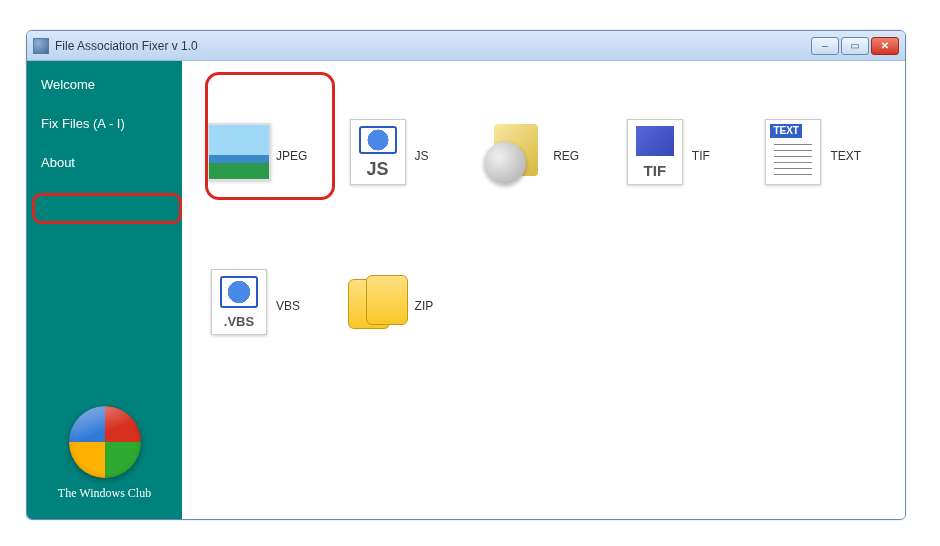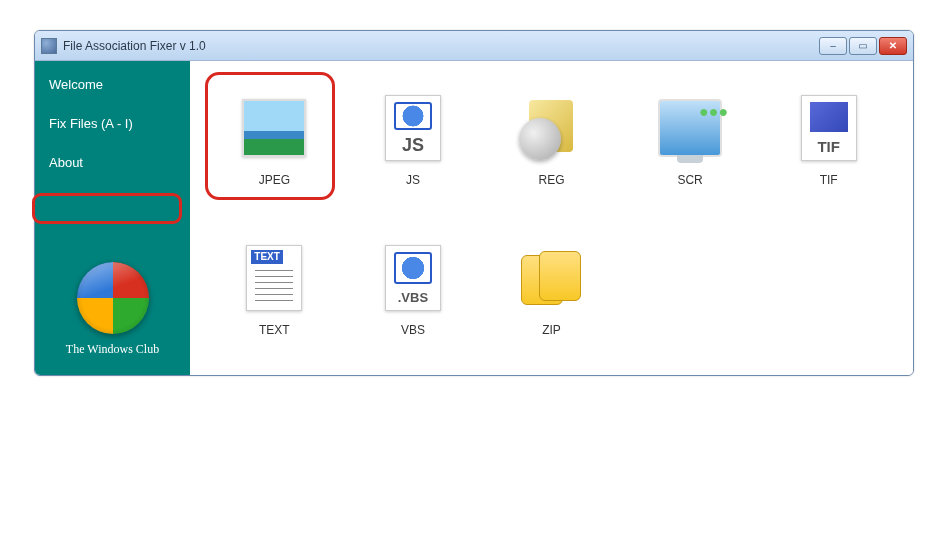--- a/index.html
+++ b/index.html
@@ -3,22 +3,22 @@
 <meta charset="utf-8">
 <style>
 * { box-sizing: border-box; margin: 0; padding: 0; }
 body {
   width: 940px; height: 546px;
   font-family: "Segoe UI", Tahoma, sans-serif;
   background: #fff;
   position: relative;
 }
 .window {
-  position: absolute; left: 34px; top: 30px;
-  width: 880px; height: 346px;
+  position: absolute; left: 26px; top: 30px;
+  width: 880px; height: 490px;
   border: 1px solid #6b8aae;
   border-radius: 6px;
   overflow: hidden;
   box-shadow: 0 0 2px rgba(0,0,0,.2);
 }
 .titlebar {
   height: 30px;
   background: linear-gradient(#d8e8fb, #bcd5f0);
   border-bottom: 1px solid #a0b8d6;
   display: flex; align-items: center;
@@ -88,21 +88,21 @@
 .content {
   flex: 1; background: #fff;
   padding: 30px 20px;
   display: grid;
   grid-template-columns: repeat(5, 1fr);
   grid-template-rows: repeat(2, 130px);
   gap: 20px 10px;
   align-content: start;
 }
 .file-item {
-  display: flex; flex-direction: column; align-items: center;
+  display: flex; flex-direction: row; align-items: center;
   cursor: pointer;
 }
 .file-icon {
   width: 74px; height: 74px;
   display: flex; align-items: center; justify-content: center;
   margin-bottom: 8px;
 }
 .file-label { font-size: 12px; color: #333; }
 .item-highlight {
   position: absolute;
@@ -269,28 +269,20 @@
         <div class="file-label">JS</div>
       </div>
       <div class="file-item">
         <div class="file-icon">
             <div class="ic-reg"></div>
           </div>
         <div class="file-label">REG</div>
       </div>
       <div class="file-item">
         <div class="file-icon">
-            <div class="ic-scr">
-              <div class="stand"></div>
-            </div>
-          </div>
-        <div class="file-label">SCR</div>
-      </div>
-      <div class="file-item">
-        <div class="file-icon">
             <div class="ic-tif"></div>
           </div>
         <div class="file-label">TIF</div>
       </div>
       <div class="file-item">
         <div class="file-icon">
             <div class="ic-text"></div>
           </div>
         <div class="file-label">TEXT</div>
       </div>

